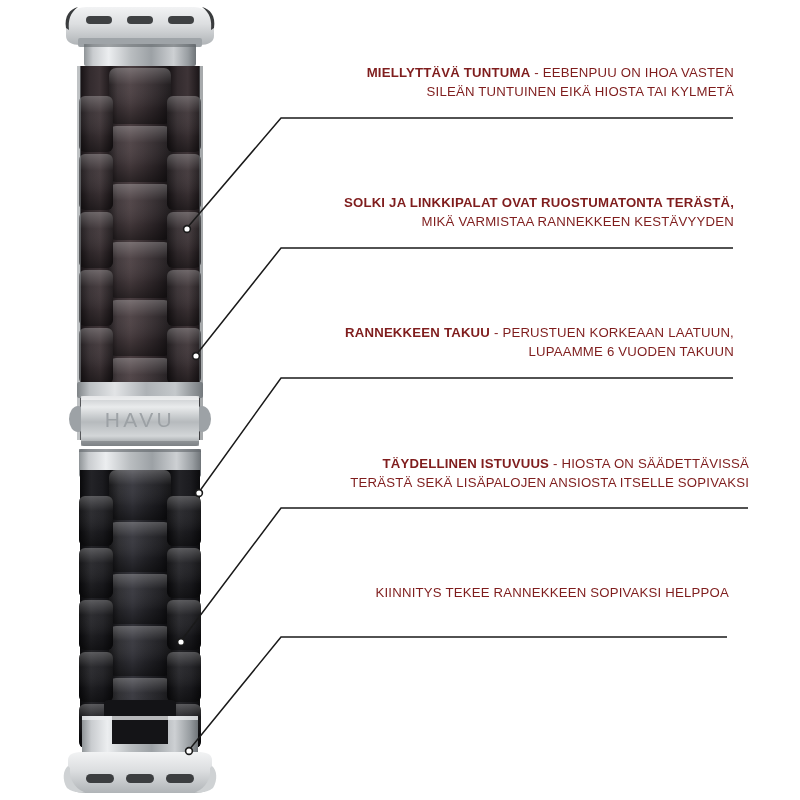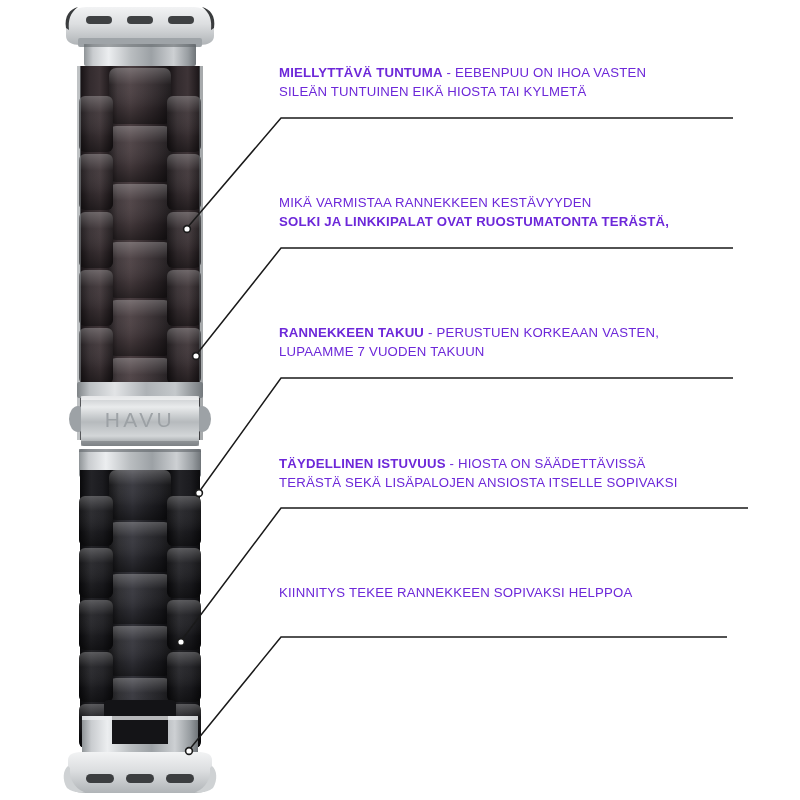--- a/index.html
+++ b/index.html
@@ -24,22 +24,22 @@
     position: absolute;
     left: 60px;
     top: 0px;
     width: 160px;
     height: 800px;
   }
 
   
   .callout {
     position: absolute;
-    text-align: left;
-    color: #6d28d9;
+    text-align: right;
+    color: #7f1d1d;
     line-height: 1.42;
     letter-spacing: 0.2px;
   }
   .callout .line {
     display: block;
     font-size: 13.2px;
     white-space: nowrap;
   }
   .callout b {
     font-weight: 700;
@@ -303,31 +303,31 @@
   </svg>
 
   <div class="callout" style="left:279px; top:64px; width:455px;">
     <span class="line">
       <b>MIELLYTTÄVÄ TUNTUMA</b><span class="rest"> - </span><span class="rest">EEBENPUU ON IHOA VASTEN</span>
     </span>
     <span class="line rest">SILEÄN TUNTUINEN EIKÄ HIOSTA TAI KYLMETÄ</span>
   </div>
 
   <div class="callout" style="left:279px; top:194px; width:455px;">
-    <span class="line rest">MIKÄ VARMISTAA RANNEKKEEN KESTÄVYYDEN</span>
     <span class="line">
       <b>SOLKI JA LINKKIPALAT OVAT RUOSTUMATONTA TERÄSTÄ,</b>
     </span>
+    <span class="line rest">MIKÄ VARMISTAA RANNEKKEEN KESTÄVYYDEN</span>
   </div>
 
   <div class="callout" style="left:279px; top:324px; width:455px;">
     <span class="line">
-      <b>RANNEKKEEN TAKUU</b><span class="rest"> - </span><span class="rest">PERUSTUEN KORKEAAN VASTEN,</span>
+      <b>RANNEKKEEN TAKUU</b><span class="rest"> - </span><span class="rest">PERUSTUEN KORKEAAN LAATUUN,</span>
     </span>
-    <span class="line rest">LUPAAMME 7 VUODEN TAKUUN</span>
+    <span class="line rest">LUPAAMME 6 VUODEN TAKUUN</span>
   </div>
 
   <div class="callout" style="left:279px; top:455px; width:470px;">
     <span class="line">
       <b>TÄYDELLINEN ISTUVUUS</b><span class="rest"> - </span><span class="rest">HIOSTA ON SÄÄDETTÄVISSÄ</span>
     </span>
     <span class="line rest">TERÄSTÄ SEKÄ LISÄPALOJEN ANSIOSTA ITSELLE SOPIVAKSI</span>
   </div>
 
   <div class="callout" style="left:279px; top:584px; width:450px;">

